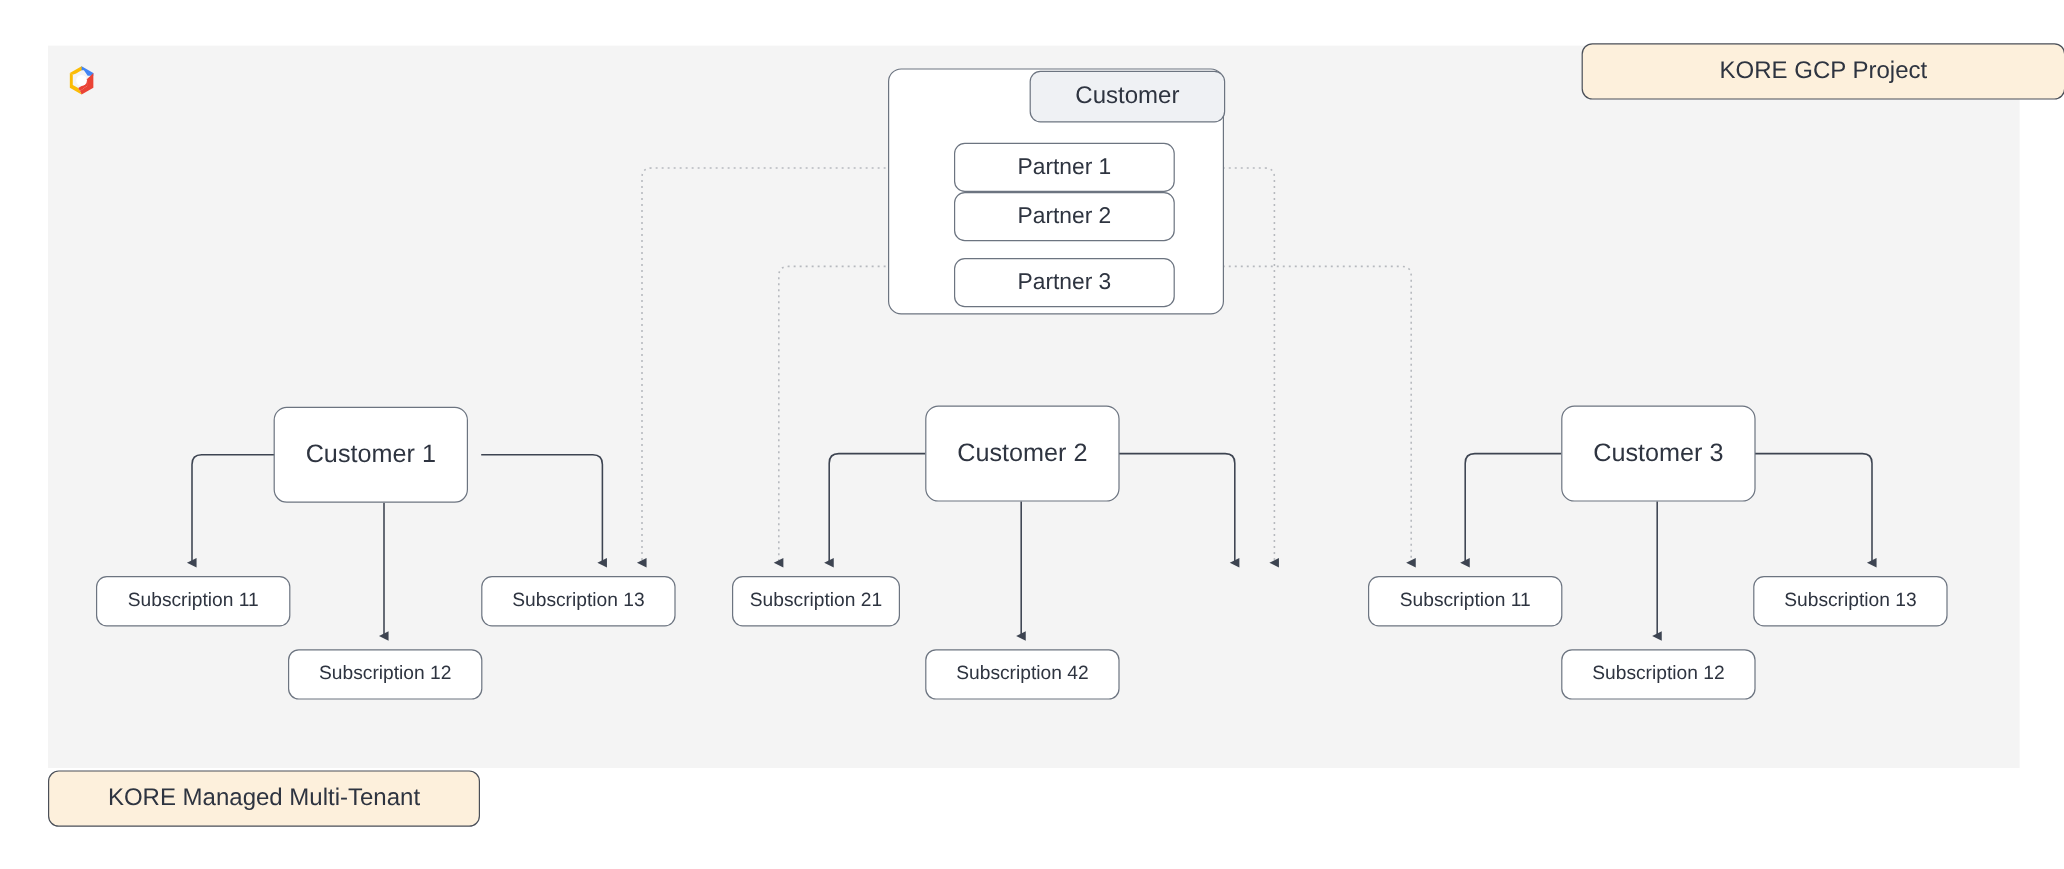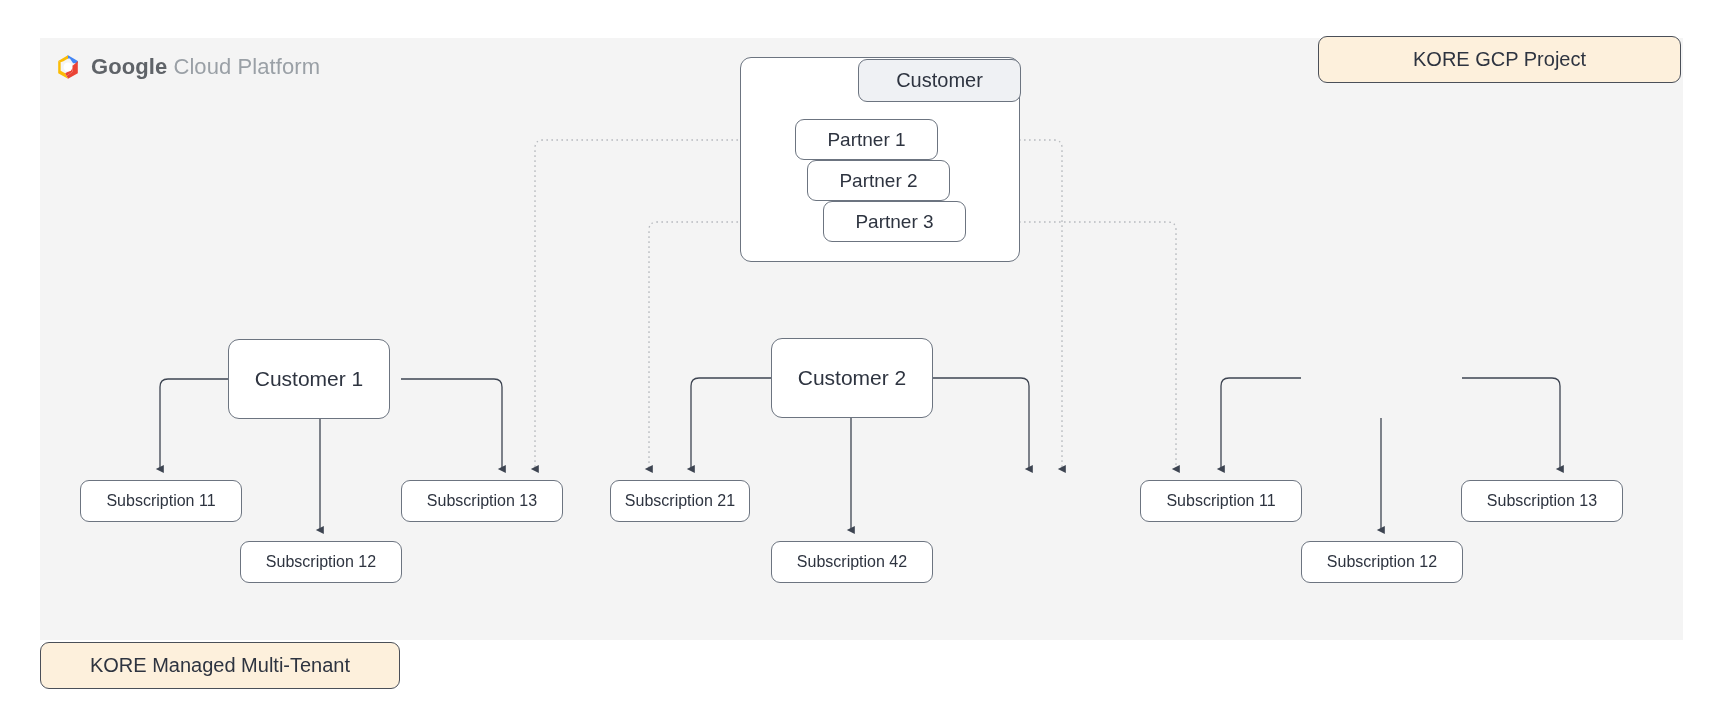--- a/index.html
+++ b/index.html
@@ -98,54 +98,54 @@
     display: flex;
     align-items: center;
     justify-content: center;
     font-size: 20px;
     color: #2e3440;
   }
 
   .partner-node {
     position: absolute;
     left: 795px;
-    width: 143px;
+    width: 184px;
     height: 41px;
     box-sizing: border-box;
     background: #ffffff;
     border: 1px solid #6c7480;
     border-radius: 9px;
     display: flex;
     align-items: center;
     justify-content: center;
     font-size: 19px;
     color: #2e3440;
   }
   .partner-1 { top: 119px; }
-  .partner-2 { top: 160px; margin-left: 12px; }
-  .partner-3 { top: 201px; margin-left: 28px; }
+  .partner-2 { top: 160px; }
+  .partner-3 { top: 215px; }
 
   
   .badge {
     position: absolute;
     box-sizing: border-box;
     background: #fdf0dc;
     border: 1px solid #4a4f58;
     border-radius: 9px;
     display: flex;
     align-items: center;
     justify-content: center;
     color: #2e3440;
     font-size: 20px;
     white-space: nowrap;
   }
   .badge-gcp-project {
     left: 1318px;
     top: 36px;
-    width: 363px;
+    width: 403px;
     height: 47px;
   }
   .badge-multi-tenant {
     left: 40px;
     top: 642px;
     width: 360px;
     height: 47px;
   }
 
   
@@ -224,25 +224,20 @@
 
   <div class="gcp-logo">
     <svg class="gcp-mark" viewBox="0 0 32 32" xmlns="http://www.w3.org/2000/svg">
       <path d="M16 2.6 L27.2 9 L27.2 11.6 L21.8 11.6 L18.2 6.4 L12 6.4 Z" fill="#4285f4"></path>
       <path d="M27.2 9 L27.2 23 L16 29.4 L14.4 26.2 L21.2 21.4 L21.2 14.6 L24.6 11.6 Z" fill="#ea4335"></path>
       <path d="M16 29.4 L4.8 23 L4.8 9 L7.6 10.6 L7.6 20.4 L12.8 23.2 L14.4 26.2 Z" fill="#fbbc05"></path>
       <path d="M4.8 9 L16 2.6 L16 6.4 L10.8 9.4 L7.6 10.6 Z" fill="#fbbc05"></path>
       <path d="M21.2 14.6 L21.2 21.4 L14.4 26.2 L12.8 23.2 L18 20.2 L18 14 Z" fill="#ea4335"></path>
       <circle cx="16" cy="16" r="5.1" fill="#ffffff"></circle>
     </svg>
-    <div class="gcp-wordmark">
-      <span class="gcp-word-google">Google</span>
-      <span class="gcp-word-cloud">Cloud</span>
-      <span class="gcp-word-platform">Platform</span>
-    </div>
   </div>
 
   <div class="badge badge-gcp-project">KORE GCP Project</div>
   <div class="badge badge-multi-tenant">KORE Managed Multi-Tenant</div>
 
   <div class="partners-container"></div>
   <div class="partners-tab">Customer</div>
 
   <div class="partner-node partner-1">Partner 1</div>
   <div class="partner-node partner-2">Partner 2</div>
@@ -250,17 +245,18 @@
 
   <div class="node customer-node" style="left:228px; top:339px;">Customer 1</div>
   <div class="node sub-node" style="left:80px; top:480px; width:162px;">Subscription 11</div>
   <div class="node sub-node" style="left:240px; top:541px; width:162px;">Subscription 12</div>
   <div class="node sub-node" style="left:401px; top:480px; width:162px;">Subscription 13</div>
 
   <div class="node customer-node" style="left:771px; top:338px;">Customer 2</div>
   <div class="node sub-node" style="left:610px; top:480px; width:140px;text-align:center;">Subscription 21</div>
   <div class="node sub-node" style="left:771px; top:541px; width:162px;">Subscription 42</div>
 
+  <div class="node customer-node" style="left:1301px; top:338px;">Customer 3</div>
   <div class="node sub-node" style="left:1140px; top:480px; width:162px;">Subscription 11</div>
   <div class="node sub-node" style="left:1301px; top:541px; width:162px;">Subscription 12</div>
   <div class="node sub-node" style="left:1461px; top:480px; width:162px;">Subscription 13</div>
 
 </div>
 
 </body></html>

